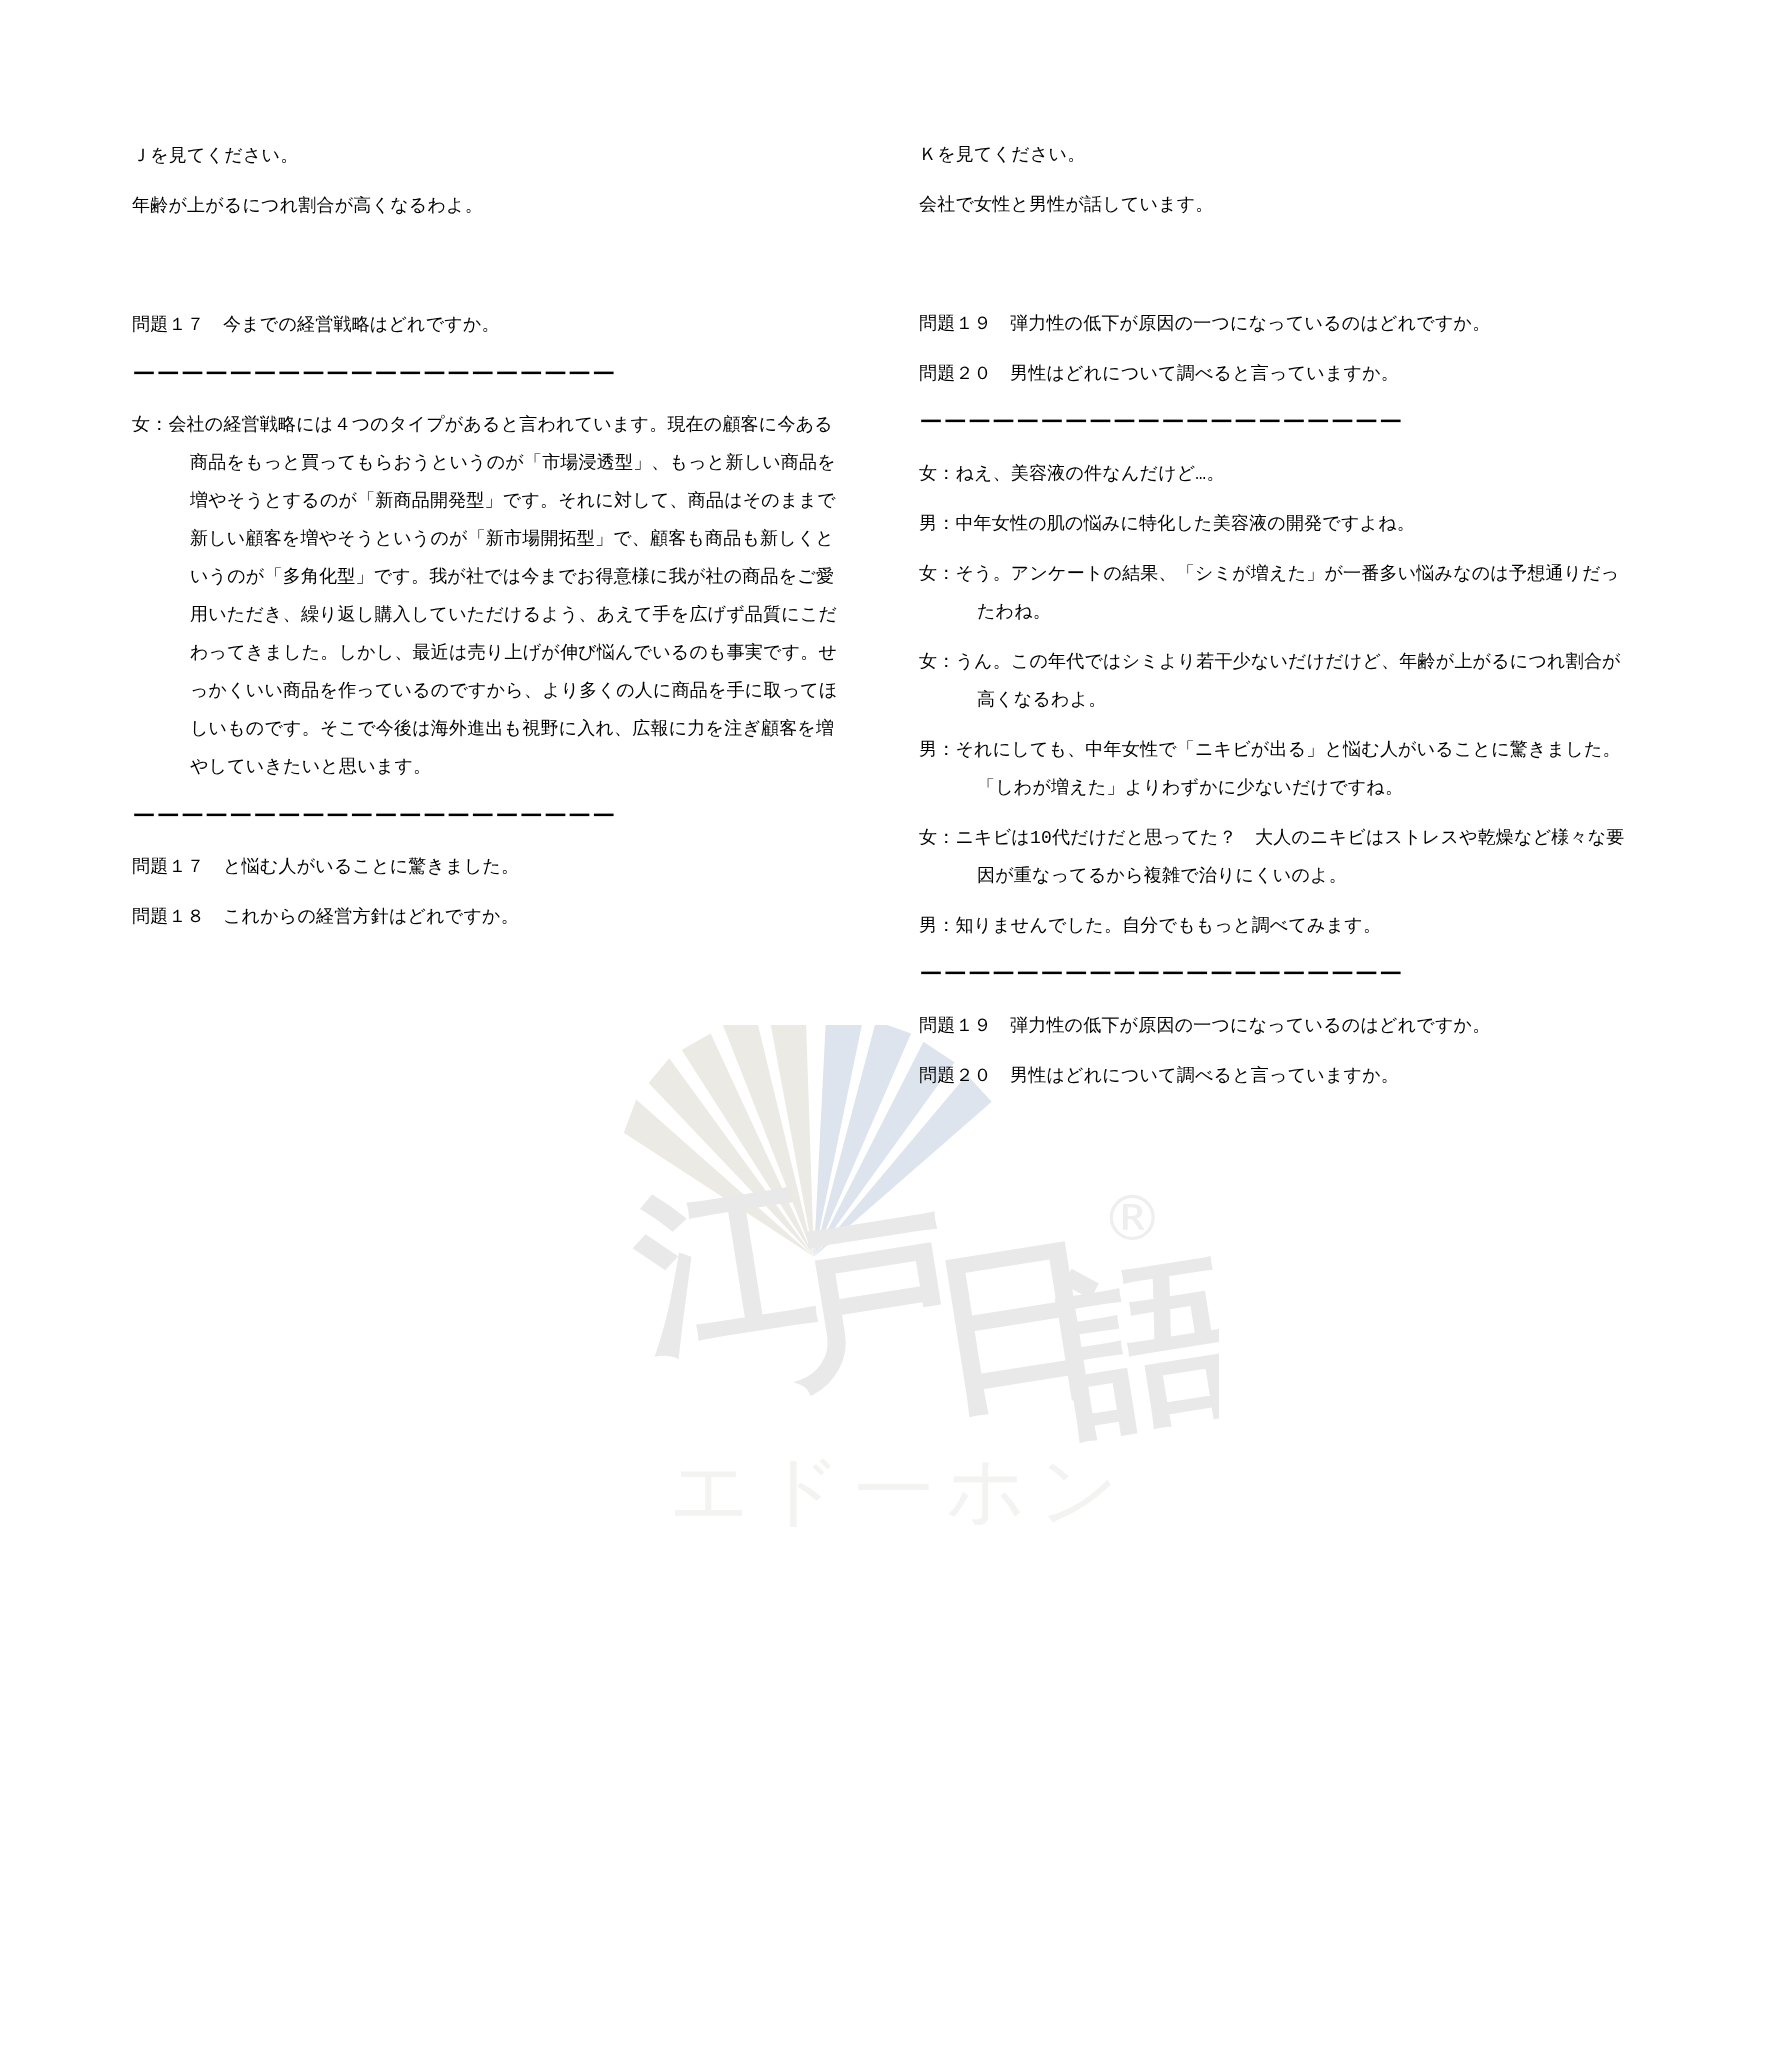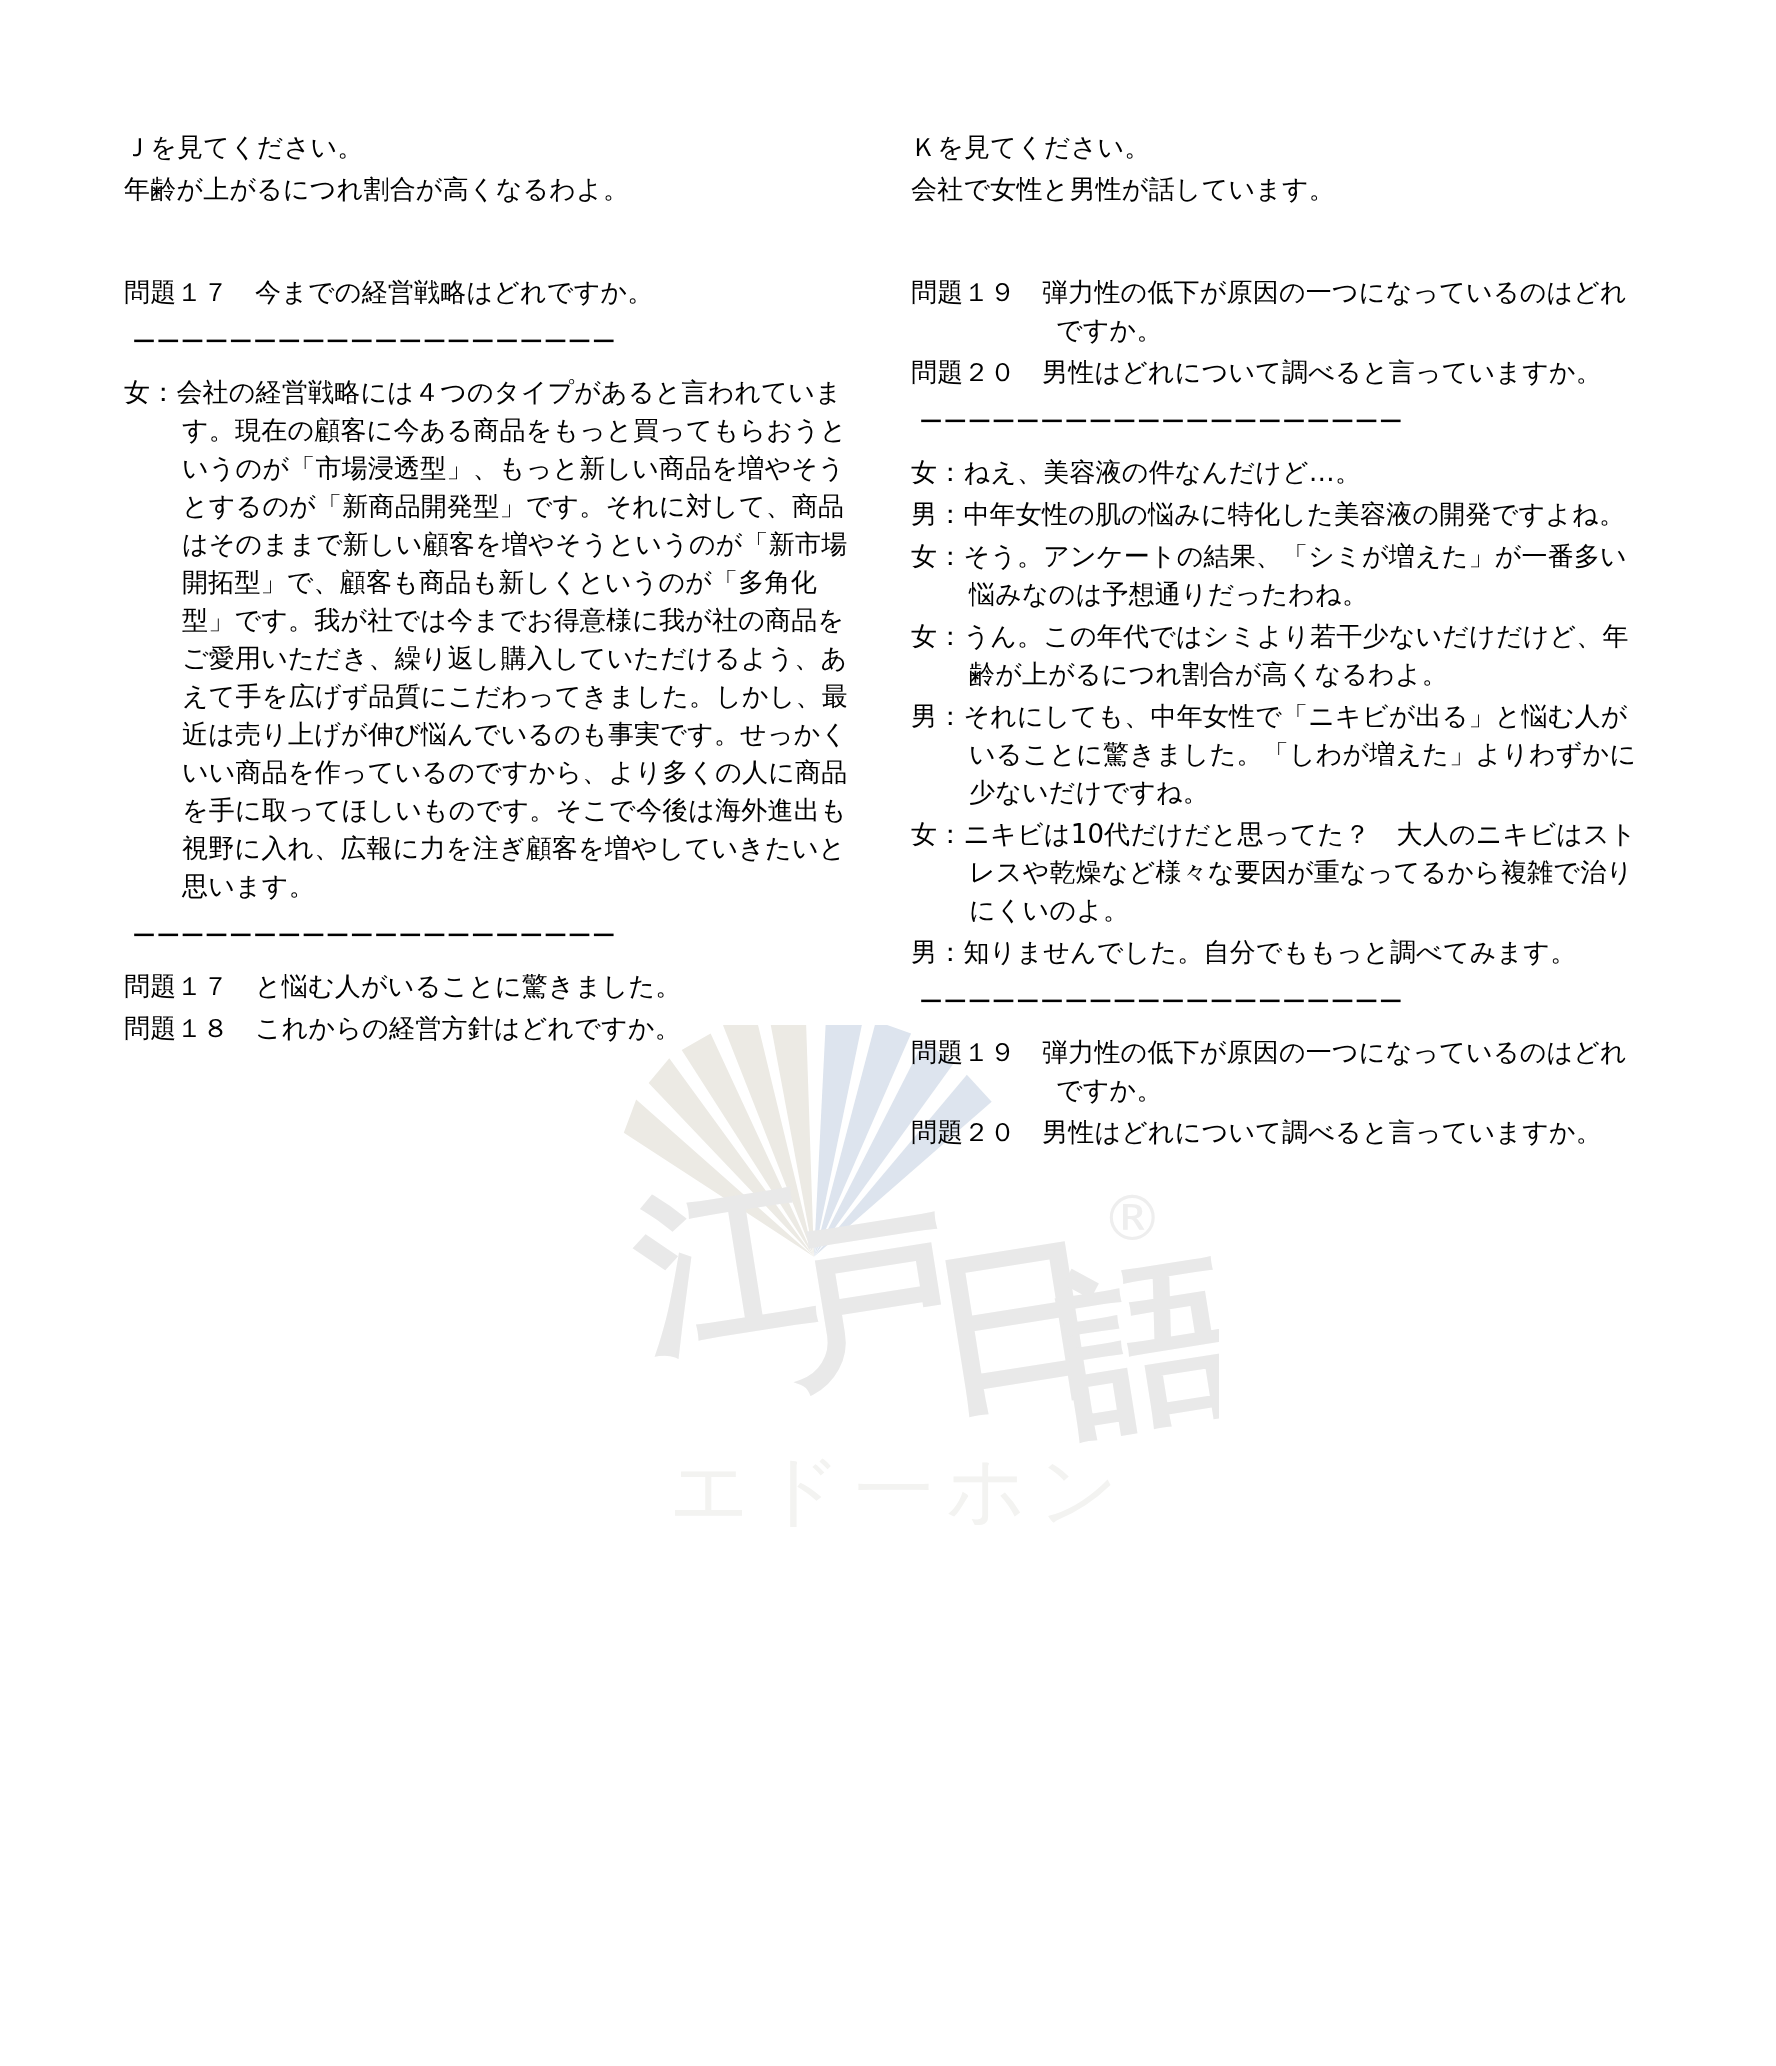--- a/index.html
+++ b/index.html
@@ -39,32 +39,32 @@
     height: 2509px;
     z-index: 2;
   }
 
   .col {
     position: absolute;
     top: 124px;
     width: 740px;
   }
   .col-left  { left: 120px; }
-  .col-right { left: 907px; }
+  .col-right { left: 907px; font-family: Liberation Mono, monospace; }
 
   
   .block { margin: 0; }
 
   .line {
-    font-size: 26px;
+    font-size: 18px;
     line-height: 38px;
     letter-spacing: 0.2px;
     white-space: pre-wrap;
     word-break: break-all;
-    margin: 4px;
+    margin: 12px;
   }
 
   
   .intro { }
 
   
   .question {
     padding-left: 145px;
     text-indent: -145px;
   }

